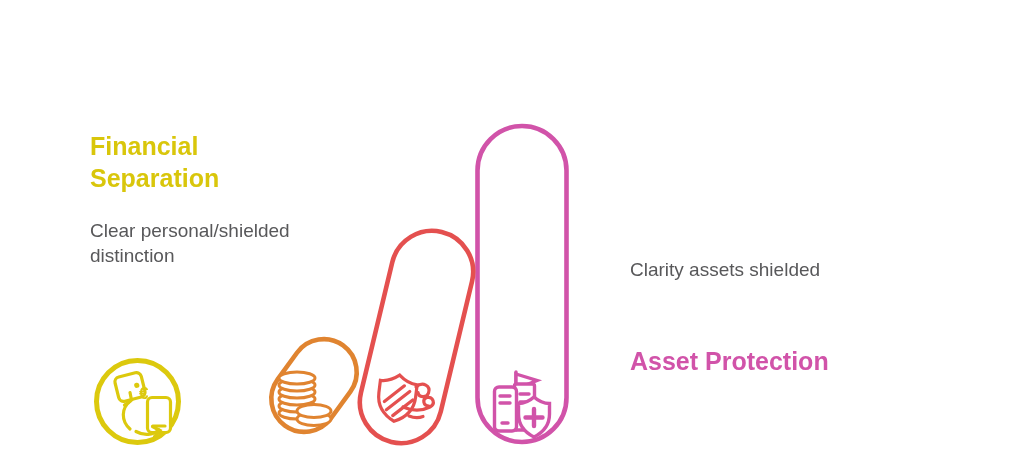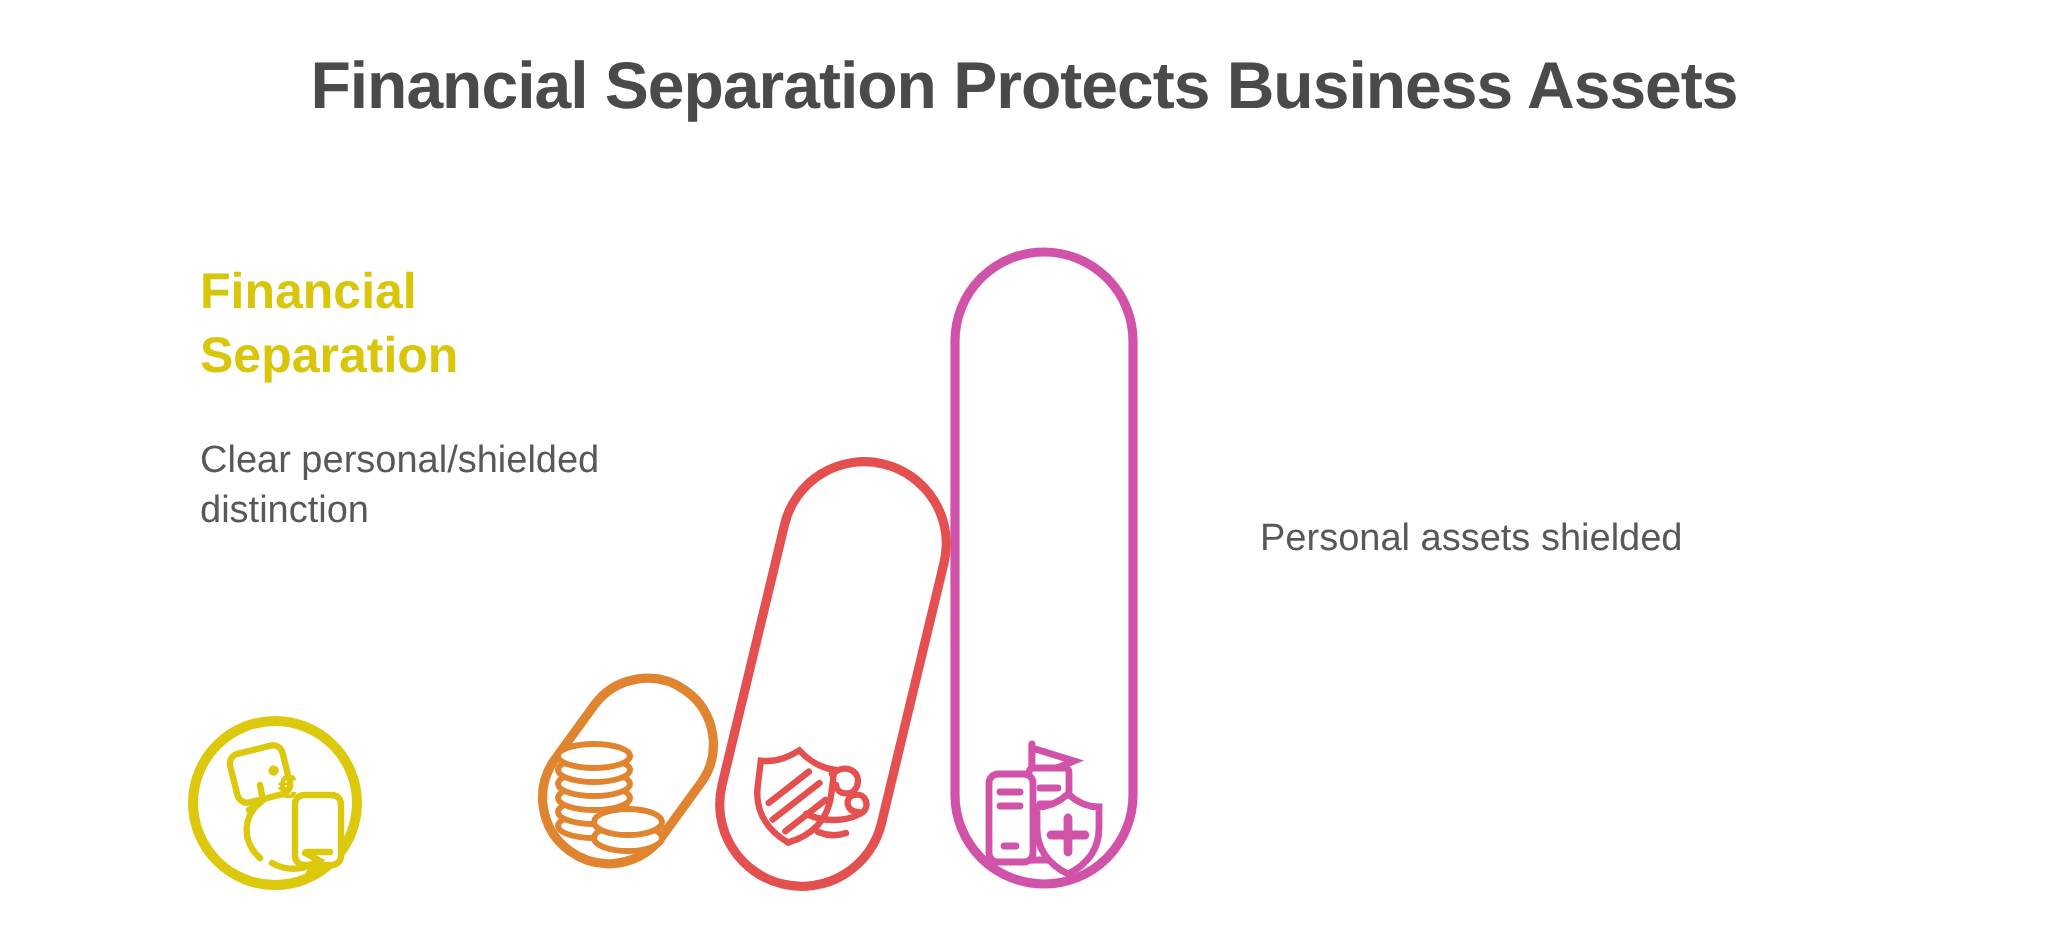--- a/index.html
+++ b/index.html
@@ -10,36 +10,35 @@
     -webkit-font-smoothing:antialiased;
   }
   .stage{position:absolute;inset:0;width:1024px;height:470px;}
   .title{
     position:absolute;left:0;top:24px;width:1024px;
     text-align:center;font-size:33px;font-weight:700;color:#4A4A4A;
     letter-spacing:-0.5px;
   }
   .feature-heading{font-size:25px;font-weight:700;line-height:32px;margin:0;}
   .feature-sub{font-size:19px;font-weight:400;line-height:25px;color:#58585A;margin:0;}
-  .left-block{position:absolute;left:100px;top:130px;width:240px;}
+  .left-block{position:absolute;left:90px;top:130px;width:240px;}
   .left-block .feature-heading{color:#D9C60B;width:170px;}
   .left-block .feature-sub{margin-top:24px;width:238px;}
   .right-block{position:absolute;left:630px;width:310px;}
   .right-block .feature-sub{margin-top:20px;width:302px;}
   .rb-1{top:128px;}  .rb-1 .feature-heading{color:#E0862E;}
   .rb-2{top:237px;}  .rb-2 .feature-heading{color:#E4504F;}
   .rb-3{top:345px;}  .rb-3 .feature-heading{color:#D153A9;}
   svg{position:absolute;left:0;top:0;}
 </style>
 </head>
 <body>
 
 <div class="stage">
 
-  <div class="title">Financial Separation Protects Business Assets</div>
 
   <svg width="1024" height="470" viewBox="0 0 1024 470">
 
     <rect x="477.5" y="126" width="89" height="316" rx="44.5" fill="none" stroke="#D153A9" stroke-width="4.6"></rect>
 
     <rect x="375.5" y="229" width="82" height="216" rx="41" fill="none" stroke="#E4504F" stroke-width="4.6" transform="rotate(13.5 416.5 337)"></rect>
 
     <rect x="281" y="336" width="66" height="99" rx="33" fill="none" stroke="#E08430" stroke-width="4.6" transform="rotate(36 314 385.5)"></rect>
 
     <g stroke="#E08430" stroke-width="3" fill="#ffffff">
@@ -94,19 +93,20 @@
     </g>
   </svg>
 
   <div class="left-block">
     <h2 class="feature-heading">Financial Separation</h2>
     <p class="feature-sub">Clear personal/shielded distinction</p>
   </div>
 
 
   <div class="right-block rb-2">
-    <p class="feature-sub">Personal assets shielded</p>
+    <p class="feature-sub">Clarity assets shielded</p>
   </div>
 
   <div class="right-block rb-3">
+    <h2 class="feature-heading">Asset Protection</h2>
   </div>
 
 </div>
 
 </body></html>

